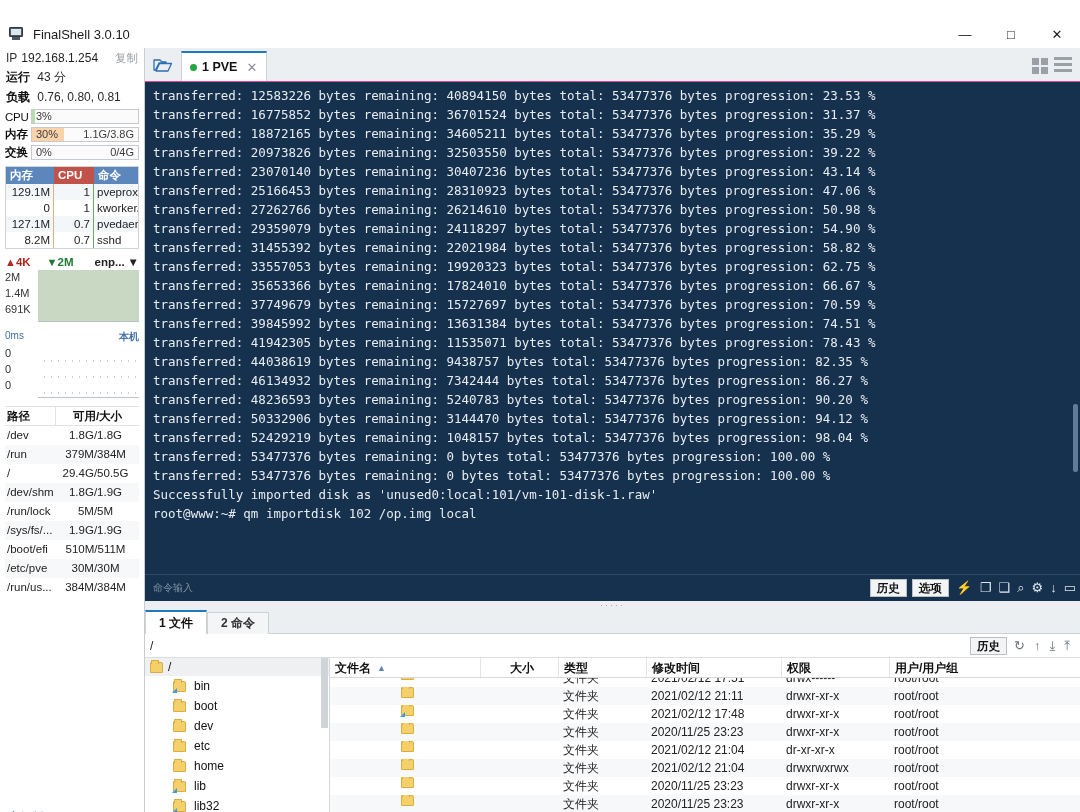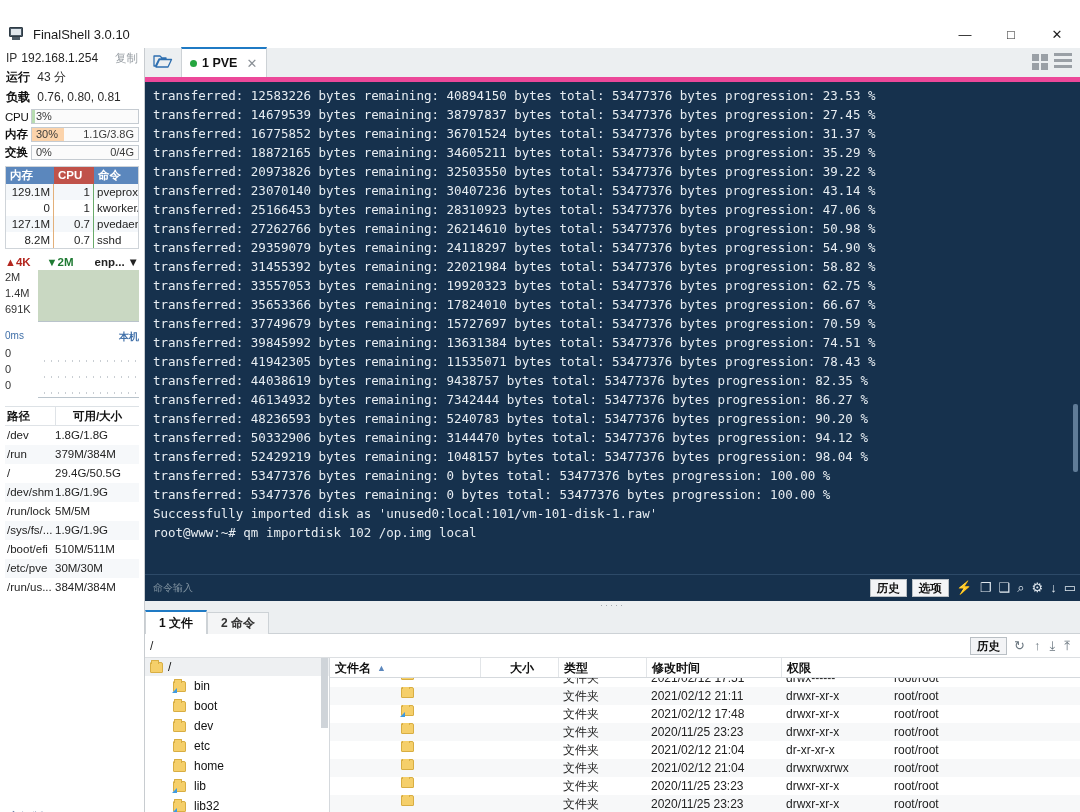--- a/index.html
+++ b/index.html
@@ -113,31 +113,31 @@
 
   .disk {
     margin: 8px 5px 0 5px; border-top: 1px solid #dde2e6; font-size: 11.5px;
   }
   .disk .hd { display: flex; height: 19px; border-bottom: 1px solid #dfe3e7; }
   .disk .hd .c0 { width: 50px; line-height: 19px; padding-left: 2px; color: #111; font-weight: bold; }
   .disk .hd .c1 { flex: 1; line-height: 19px; text-align: center; color: #111; font-weight: bold; border-left: 1px solid #dfe3e7; }
   .disk .rw { display: flex; height: 19px; }
   .disk .rw:nth-child(even) { background: #f6f8fa; }
   .disk .rw .c0 { width: 50px; line-height: 19px; padding-left: 2px; color: #222; white-space: nowrap; overflow: hidden; }
-  .disk .rw .c1 { flex: 1; line-height: 19px; text-align: left; padding-right: 3px; color: #222; position: relative; }
+  .disk .rw .c1 { flex: 1; line-height: 19px; text-align: center; padding-right: 3px; color: #222; position: relative; }
   .disk .rw .c1 .hl { position: absolute; right: 0; top: 0; bottom: 0; background: #dfeadf; z-index: -1; }
 
   .adv { position: absolute; left: 8px; bottom: 6px; font-size: 12px; color: #5a6f9e; }
 
   
   .right { position: absolute; left: 145px; top: 28px; width: 935px; height: 784px; background: #f0f0f0; }
 
   .tabbar {
     height: 34px; background: #eceff1; display: flex; align-items: flex-end;
-    position: relative; border-bottom: 5px solid #ec4899;
+    position: relative; border-bottom: 1px solid #ec4899;
   }
   .folder-btn {
     width: 36px; height: 32px; display: flex; align-items: center; justify-content: center;
   }
   .term-tab {
     height: 30px; min-width: 86px; background: #ffffff; border: 1px solid #cdd2d6;
     border-bottom: none; border-top: 2px solid #1f7ac4;
     display: flex; align-items: center; gap: 5px; padding: 0 8px;
     font-size: 12.5px; font-weight: bold; color: #111;
   }
@@ -470,21 +470,20 @@
             <i></i>
             <i></i>
             <i></i>
           </span>
       </div>
     </div>
 
     <div class="terminal">
       <div id="term-lines">
           <div class="term-line">transferred: 12583226 bytes remaining: 40894150 bytes total: 53477376 bytes progression: 23.53 %</div>
-          <div class="term-line">transferred: 14679539 bytes remaining: 38797837 bytes total: 53477376 bytes progression: 27.45 %</div>
           <div class="term-line">transferred: 16775852 bytes remaining: 36701524 bytes total: 53477376 bytes progression: 31.37 %</div>
           <div class="term-line">transferred: 18872165 bytes remaining: 34605211 bytes total: 53477376 bytes progression: 35.29 %</div>
           <div class="term-line">transferred: 20973826 bytes remaining: 32503550 bytes total: 53477376 bytes progression: 39.22 %</div>
           <div class="term-line">transferred: 23070140 bytes remaining: 30407236 bytes total: 53477376 bytes progression: 43.14 %</div>
           <div class="term-line">transferred: 25166453 bytes remaining: 28310923 bytes total: 53477376 bytes progression: 47.06 %</div>
           <div class="term-line">transferred: 27262766 bytes remaining: 26214610 bytes total: 53477376 bytes progression: 50.98 %</div>
           <div class="term-line">transferred: 29359079 bytes remaining: 24118297 bytes total: 53477376 bytes progression: 54.90 %</div>
           <div class="term-line">transferred: 31455392 bytes remaining: 22021984 bytes total: 53477376 bytes progression: 58.82 %</div>
           <div class="term-line">transferred: 33557053 bytes remaining: 19920323 bytes total: 53477376 bytes progression: 62.75 %</div>
           <div class="term-line">transferred: 35653366 bytes remaining: 17824010 bytes total: 53477376 bytes progression: 66.67 %</div>
@@ -590,20 +589,21 @@
       <div class="flist">
         <div class="fl-head">
           <div class="c-name">
             <span>文件名</span>
             <span style="font-size:9px;color:#5b87bd">▲</span>
           </div>
           <div class="c-size" style="text-align:center;padding-right:0 !important">大小</div>
           <div class="c-type">类型</div>
           <div class="c-time">修改时间</div>
           <div class="c-perm">权限</div>
+          <div class="c-user">用户/用户组</div>
         </div>
         <div class="fl-clip">
           <div id="fl-rows" style="margin-top:-9px">
               <div class="fl-row">
                 <div class="c-name">
                   <span class="folder"></span>
                   <span>root</span>
                 </div>
                 <div class="c-size"></div>
                 <div class="c-type">文件夹</div>

